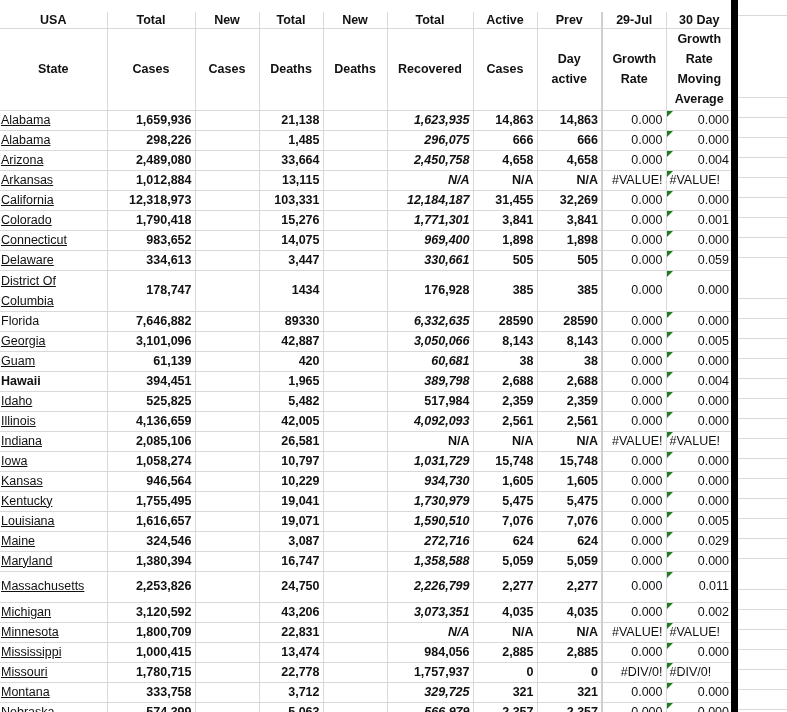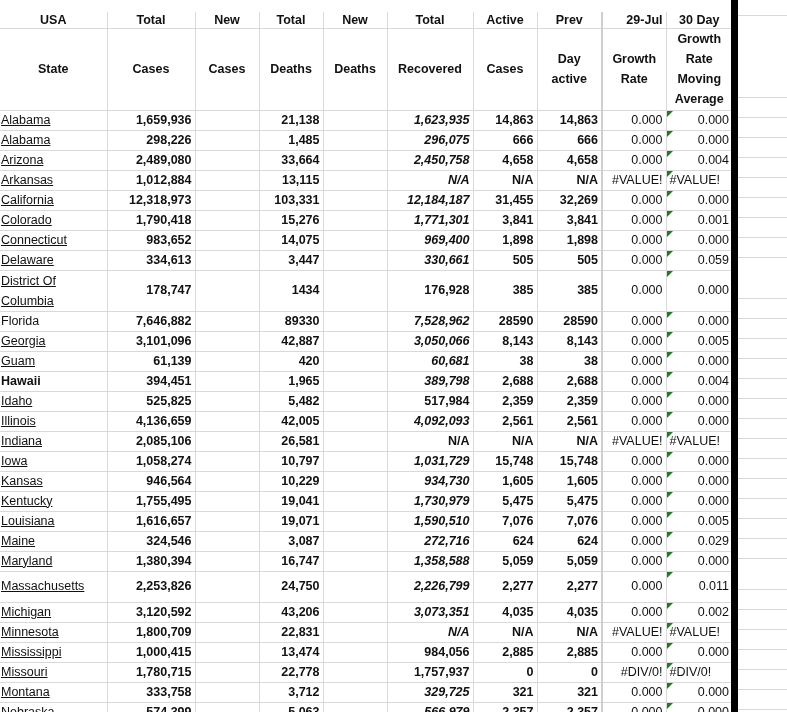--- a/index.html
+++ b/index.html
@@ -4,21 +4,21 @@
 <style>
   html, body { margin:0; padding:0; background:#ffffff; }
   body { width:787px; height:712px; overflow:hidden; position:relative;
          font-family:"Liberation Sans", "DejaVu Sans", sans-serif; font-size:12.5px; color:#111; }
   table.sheet { border-collapse:collapse; table-layout:fixed; position:absolute; left:0; top:12px; }
   table.sheet td { border-right:1px solid #d9d9d9; border-bottom:1px solid #d9d9d9;
        padding:0 3px; white-space:nowrap; overflow:hidden; font-weight:bold; text-align:right;
        box-sizing:border-box; position:relative; line-height:19px; }
   table.sheet tr.h1 td { height:16px; line-height:15px; text-align:center; vertical-align:bottom; }
   table.sheet tr.h2 td { height:82px; text-align:center; vertical-align:middle; line-height:20px; }
-  table.sheet tr.h1 td.date { text-align:right; }
+  table.sheet tr.h1 td.date { }
   td.state { text-align:left !important; font-weight:normal !important; padding-left:1px !important; }
   td.state span.link { text-decoration:underline; }
   td.state.plain span.link { text-decoration:none; font-weight:bold; }
   td.it { font-style:italic; }
   td.rate { font-weight:normal !important; }
   td.gr { border-right:2px solid #cfcfcf !important; }
   td.tri::before { content:""; position:absolute; left:0; top:0; width:0; height:0;
        border-top:6px solid #1e7b1e; border-right:6px solid transparent; }
   td.last { border-right:none !important; }
   .blackbar { position:absolute; left:731px; top:0; width:7px; height:712px; background:#000; }
@@ -176,21 +176,21 @@
         <td class="gr">385</td>
         <td class="rate">0.000</td>
         <td class="rate tri last">0.000</td>
       </tr>
       <tr class="r">
         <td class="state nolink"><span class="link" style="text-decoration: none;">Florida</span></td>
         <td>7,646,882</td>
         <td></td>
         <td>89330</td>
         <td></td>
-        <td class="it">7,528,962</td>
+        <td class="it">6,332,635</td>
         <td>28590</td>
         <td class="gr">28590</td>
         <td class="rate">0.000</td>
         <td class="rate tri last">0.000</td>
       </tr>
       <tr class="r">
         <td class="state"><span class="link">Georgia</span></td>
         <td>3,101,096</td>
         <td></td>
         <td>42,887</td>

